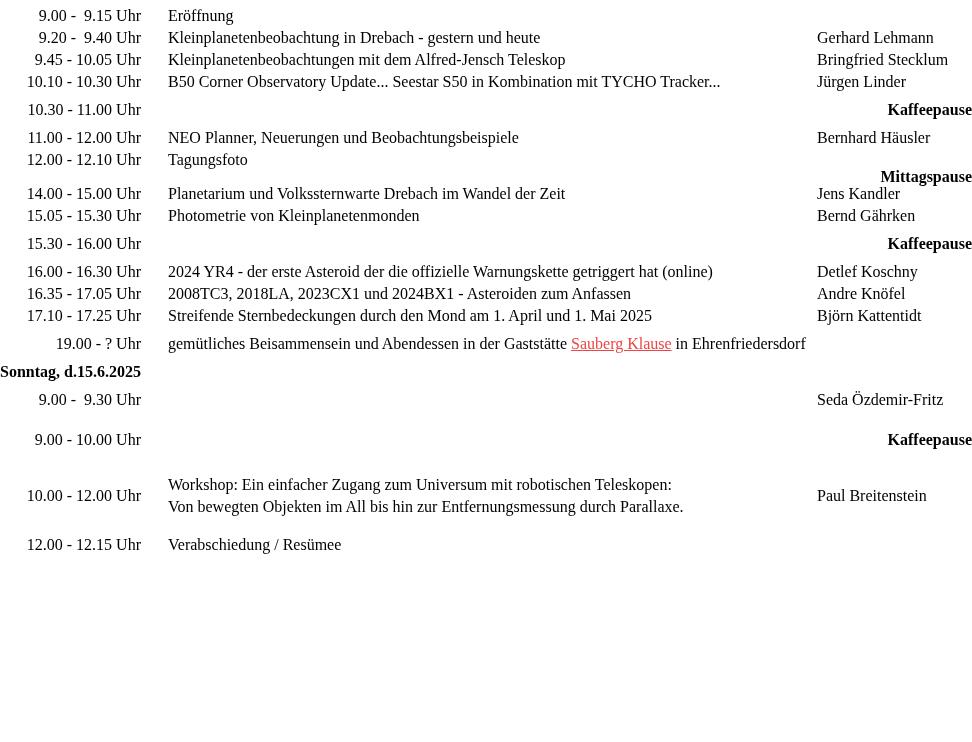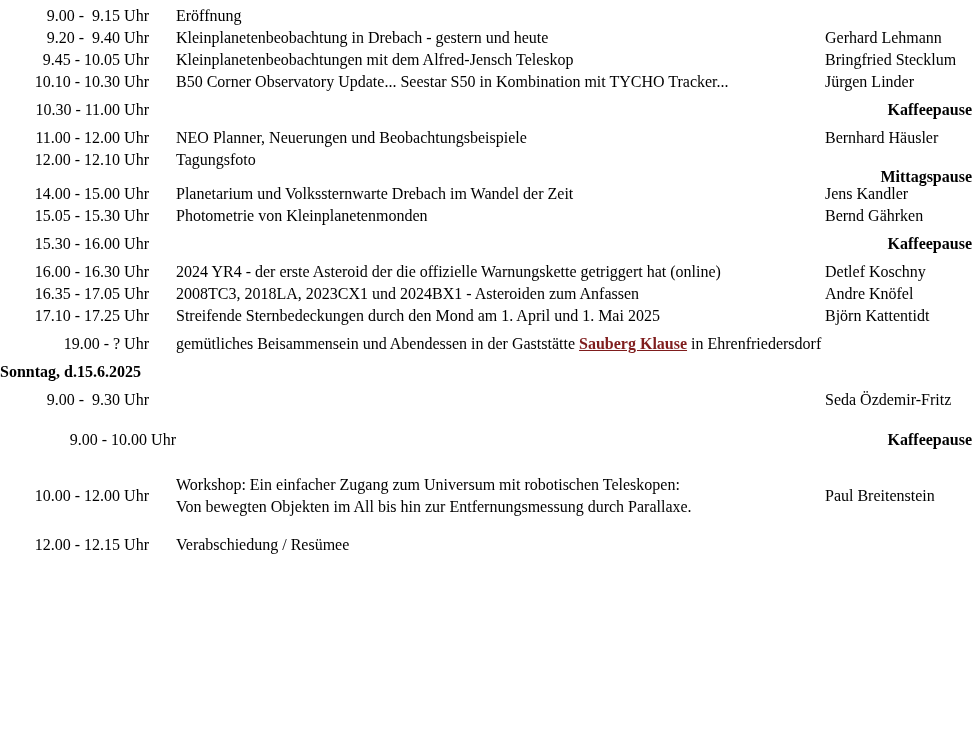--- a/index.html
+++ b/index.html
@@ -19,21 +19,20 @@
     position: relative;
     width: 972px;
     padding-top: 5px;
     box-sizing: border-box;
   }
   .row {
     display: grid;
     grid-template-columns: 141px 27px 649px 155px;
     line-height: 22px;
     align-items: center;
-    padding-left: 8px;
   }
   .time {
     grid-column: 1;
     text-align: right;
     white-space: pre;
   }
   .title {
     grid-column: 3;
   }
   .speaker {
@@ -53,29 +52,28 @@
   }
   .row.note-row .title {
     grid-column: 3 / 5;
   }
   .day-header {
     font-weight: bold;
     line-height: 22px;
     padding-left: 0;
   }
   .gap22 { margin-top: 6px; }
-  .gap18 { margin-top: 18px; margin-left: 27px; }
+  .gap18 { margin-top: 18px; }
   .gap23 { margin-top: 23px; }
   .gap16 { margin-top: 16px; }
   .title .line { display: block; }
   a.venue-link {
-    color: #7f1d1d;
+    color: #ef4444;
     text-decoration: underline;
     cursor: pointer;
-    font-weight: bold;
   }
 </style>
 </head>
 <body>
 
 <div class="page">
 
   <div class="row">
     <div class="time">9.00 -  9.15 Uhr</div>
     <div class="title">Eröffnung</div>

